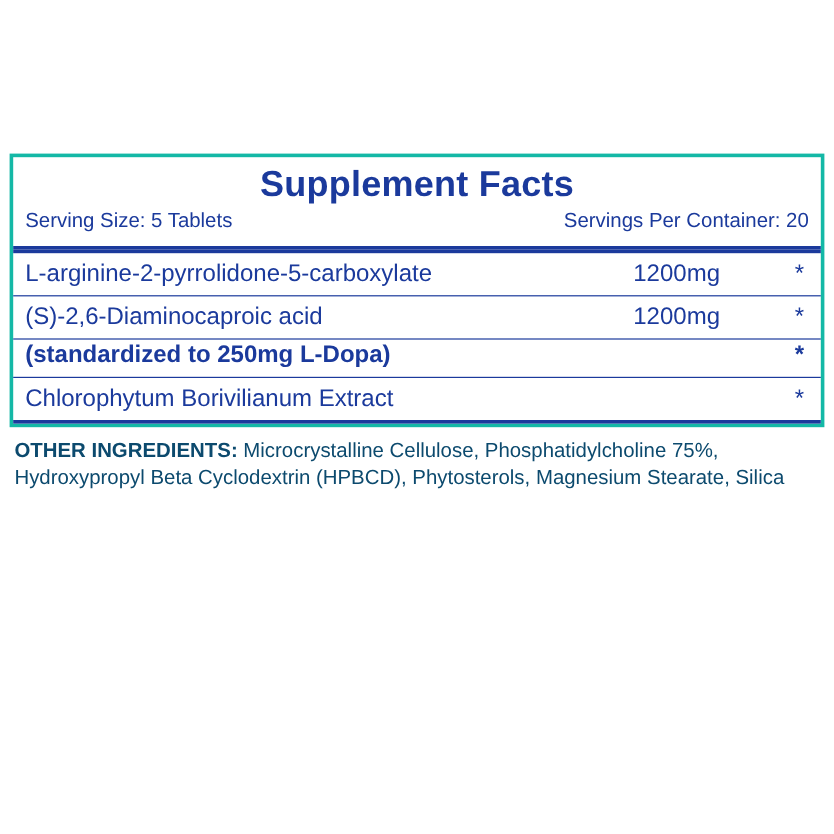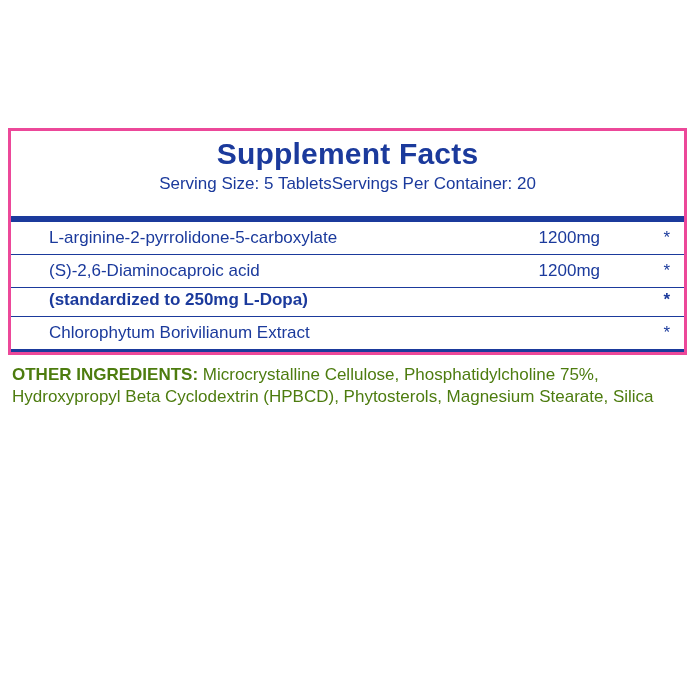--- a/index.html
+++ b/index.html
@@ -20,39 +20,39 @@
     height: 695px;
     box-sizing: border-box;
   }
   .panel {
     position: absolute;
     left: 8px;
     top: 128px;
     width: 679px;
   }
   .facts-box {
-    border: 3px solid #ec4899;
+    border: 3px solid #14b8a6;
     box-sizing: border-box;
     padding: 0;
   }
   .title {
     text-align: center;
     font-size: 30px;
     font-weight: bold;
     color: #1b3a9c;
     letter-spacing: 0.2px;
     padding: 6px 0 4px 0;
     line-height: 1.1;
   }
   .serving-row {
     display: flex;
-    justify-content: center;
+    justify-content: space-between;
     align-items: baseline;
     font-size: 17px;
-    padding: 0 10px 22px 10px;
+    padding: 0 10px 11px 10px;
   }
   .rule-thick {
     border-top: 3px solid #1b3a9c;
   }
   .rule-thin {
     border-top: 1.5px solid #1b3a9c;
   }
   .header-row {
     display: flex;
     align-items: baseline;
@@ -66,24 +66,23 @@
     padding-left: 60px;
   }
   .hdr-dv {
     flex: 0 0 210px;
     text-align: right;
     padding-right: 4px;
   }
   .ing-row {
     display: flex;
     align-items: flex-start;
-    font-size: 17px;
+    font-size: 20px;
     padding: 6px 10px 6px 10px;
     min-height: 20px;
-    margin-left: 28px;
   }
   .ing-name {
     flex: 1 1 auto;
     text-align: left;
     white-space: nowrap;
   }
   .ing-amount {
     flex: 0 0 130px;
     text-align: right;
   }
@@ -107,21 +106,21 @@
     padding: 5px 10px 6px 10px;
     line-height: 1.25;
   }
   .footnotes div {
     white-space: nowrap;
   }
   .other {
     font-size: 17px;
     line-height: 1.3;
     padding: 9px 4px 0 4px;
-    color: #4d7c0f;
+    color: #0c4a6e;
   }
   .other b {
     font-weight: bold;
   }
 </style>
 </head>
 <body>
 
 <div class="page">
   <div class="panel">

